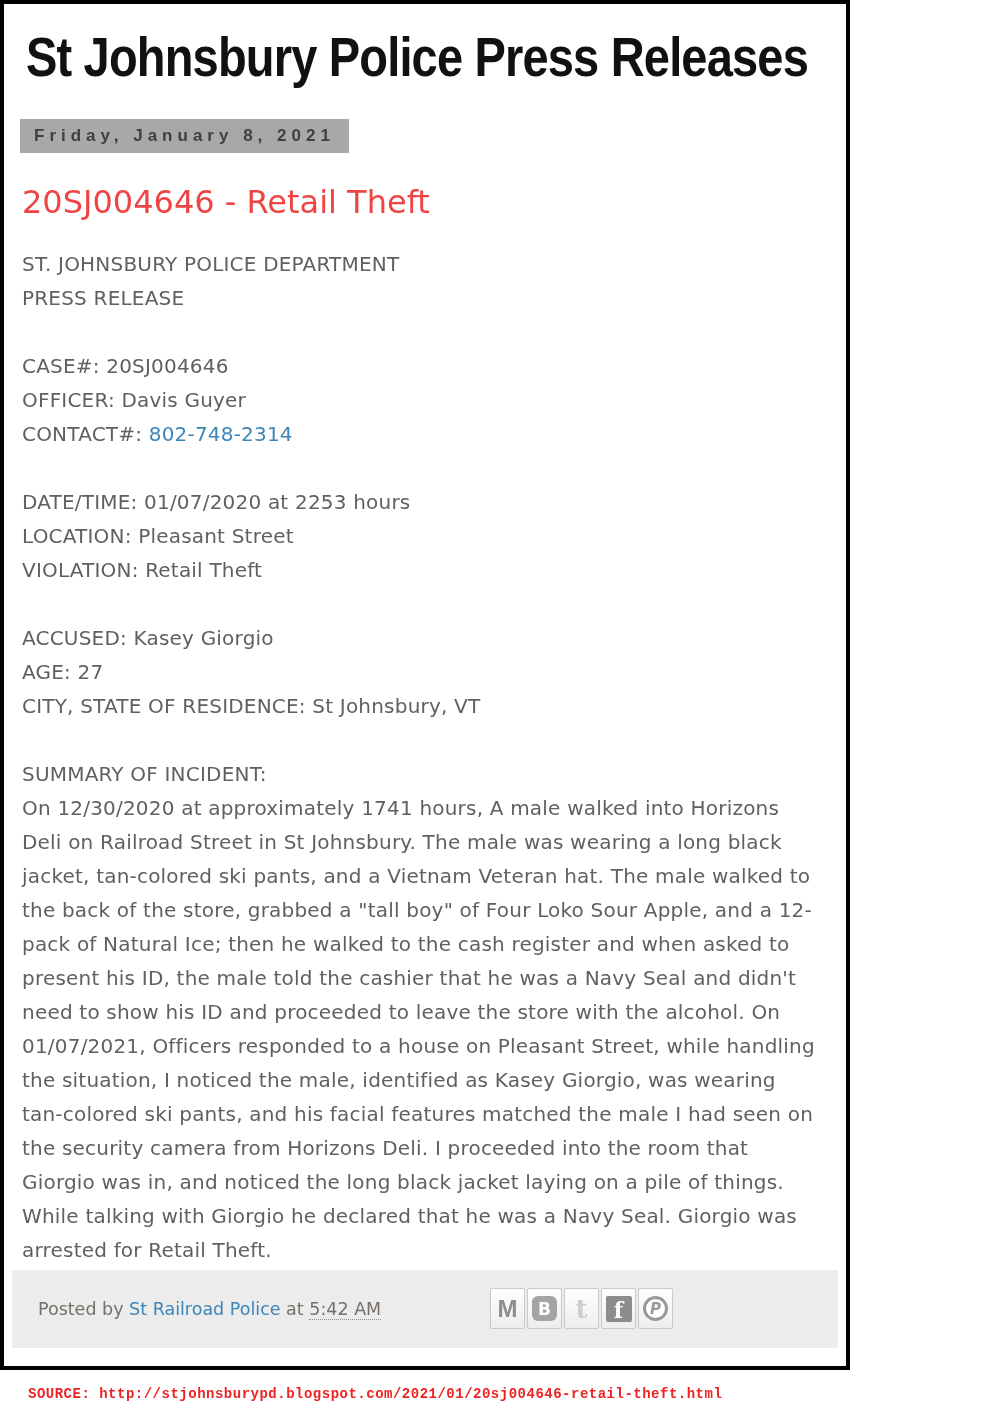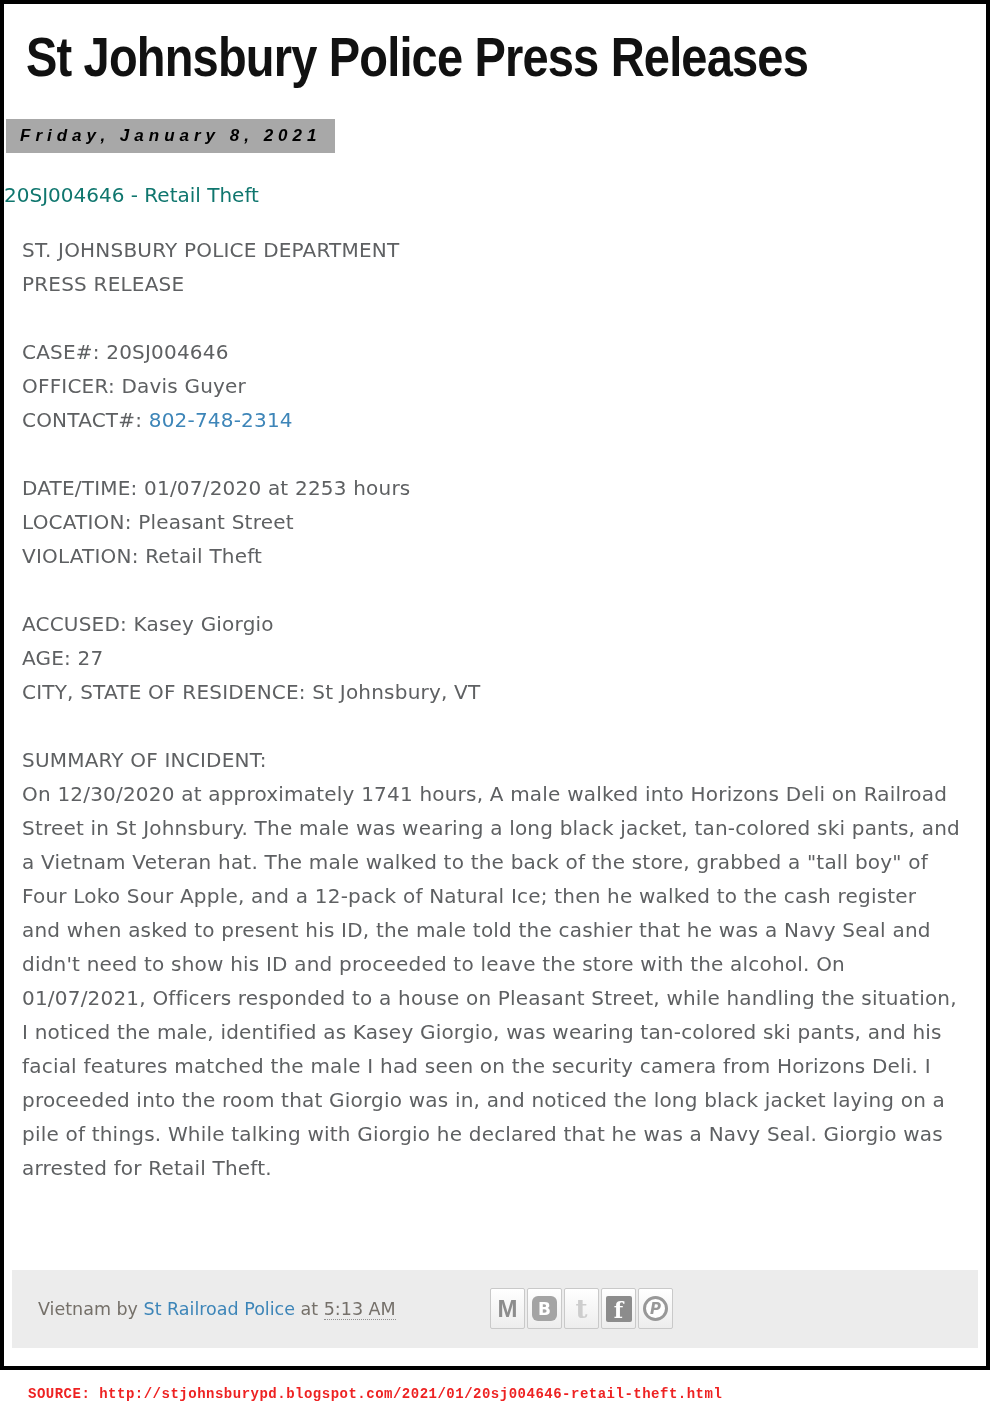--- a/index.html
+++ b/index.html
@@ -4,52 +4,51 @@
 <style>
   * { margin:0; padding:0; box-sizing:border-box; }
   html,body { background:#ffffff; }
   body {
     width:990px; height:1421px;
     font-family:"DejaVu Sans", sans-serif;
     overflow:hidden;
   }
   .frame {
     position:relative;
-    width:990px; height:1370px;
+    width:850px; height:1370px;
     border:4px solid #000;
     background:#fff;
   }
   .blog-title {
     margin:20px 0 0 22px;
     font-family:"Liberation Sans", sans-serif;
     font-size:56px;
     font-weight:600;
     color:#111;
     letter-spacing:-1px;
     white-space:nowrap;
     transform:scaleX(0.84);
     transform-origin:left center;
   }
   .date-banner {
     display:inline-block;
-    margin:30px 0 0 2px;
+    margin:30px 0 0 16px;
     padding:7px 14px 7px 14px;
     background:var(--banner-bg, #a8a8a8);
-    color:#000000;
+    color:#404040;
     font-family:"Liberation Sans", sans-serif;
     font-size:17px;
     font-weight:bold;
     letter-spacing:5px;
-    font-style:italic;
   }
   .post-title {
-    margin:30px 0 0 0;
-    font-size:20px;
+    margin:30px 0 0 18px;
+    font-size:32px;
     font-weight:normal;
-    color:#0f766e;
+    color:#ef4444;
     letter-spacing:0px;
   }
   .post-body {
     margin:26px 26px 0 18px;
     font-size:20px;
     line-height:34px;
     letter-spacing:0.2px;
     color:var(--body-text, #5e6062);
   }
   .body-link {
@@ -146,24 +145,24 @@
   <h1 class="blog-title">St Johnsbury Police Press Releases</h1>
 
   <div class="date-banner">Friday, January 8, 2021</div>
 
   <h2 class="post-title">20SJ004646 - Retail Theft</h2>
 
   <div class="post-body">ST. JOHNSBURY POLICE DEPARTMENT<br>PRESS RELEASE<br><br>CASE#: 20SJ004646<br>OFFICER: Davis Guyer<br>CONTACT#: <a class="body-link">802-748-2314</a><br><br>DATE/TIME: 01/07/2020 at 2253 hours<br>LOCATION: Pleasant Street<br>VIOLATION: Retail Theft<br><br>ACCUSED: Kasey Giorgio<br>AGE: 27<br>CITY, STATE OF RESIDENCE: St Johnsbury, VT<br><br>SUMMARY OF INCIDENT:<br>On 12/30/2020 at approximately 1741 hours, A male walked into Horizons Deli on Railroad Street in St Johnsbury. The male was wearing a long black jacket, tan-colored ski pants, and a Vietnam Veteran hat. The male walked to the back of the store, grabbed a "tall boy" of Four Loko Sour Apple, and a 12-pack of Natural Ice; then he walked to the cash register and when asked to present his ID, the male told the cashier that he was a Navy Seal and didn't need to show his ID and proceeded to leave the store with the alcohol. On 01/07/2021, Officers responded to a house on Pleasant Street, while handling the situation, I noticed the male, identified as Kasey Giorgio, was wearing tan-colored ski pants, and his facial features matched the male I had seen on the security camera from Horizons Deli. I proceeded into the room that Giorgio was in, and noticed the long black jacket laying on a pile of things. While talking with Giorgio he declared that he was a Navy Seal. Giorgio was arrested for Retail Theft.</div>
 
   <div class="post-footer">
     <div class="posted-line">
-      <span>Vietnam by</span>
+      <span>Posted by</span>
       <a class="author-link">St Railroad Police</a>
       <span>at</span>
-      <a class="timestamp-link">5:13 AM</a>
+      <a class="timestamp-link">5:42 AM</a>
     </div>
 
     <div class="share-icons">
       <div class="share-btn">
         <span class="glyph-email">M</span>
       </div>
       <div class="share-btn">
         <span class="chip-blogger">B</span>
       </div>
       <div class="share-btn">

